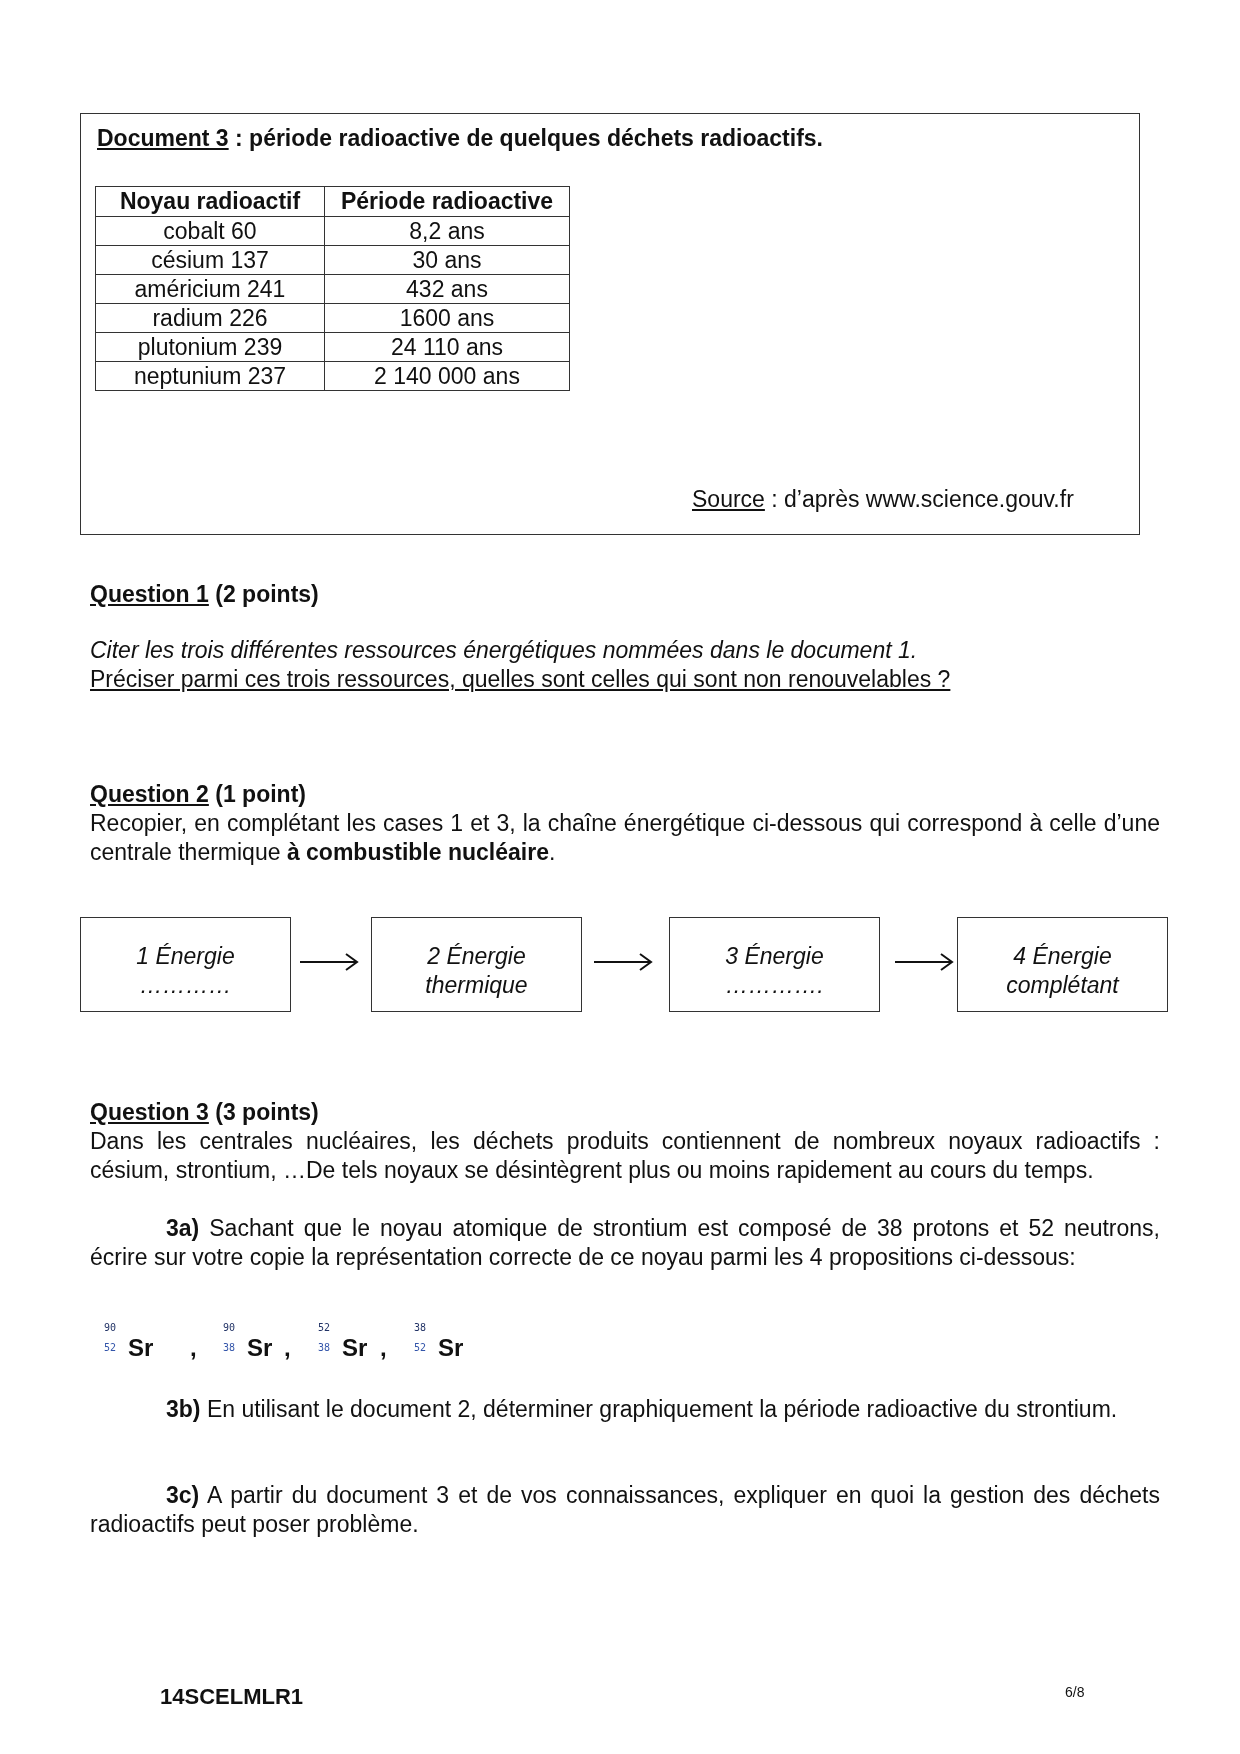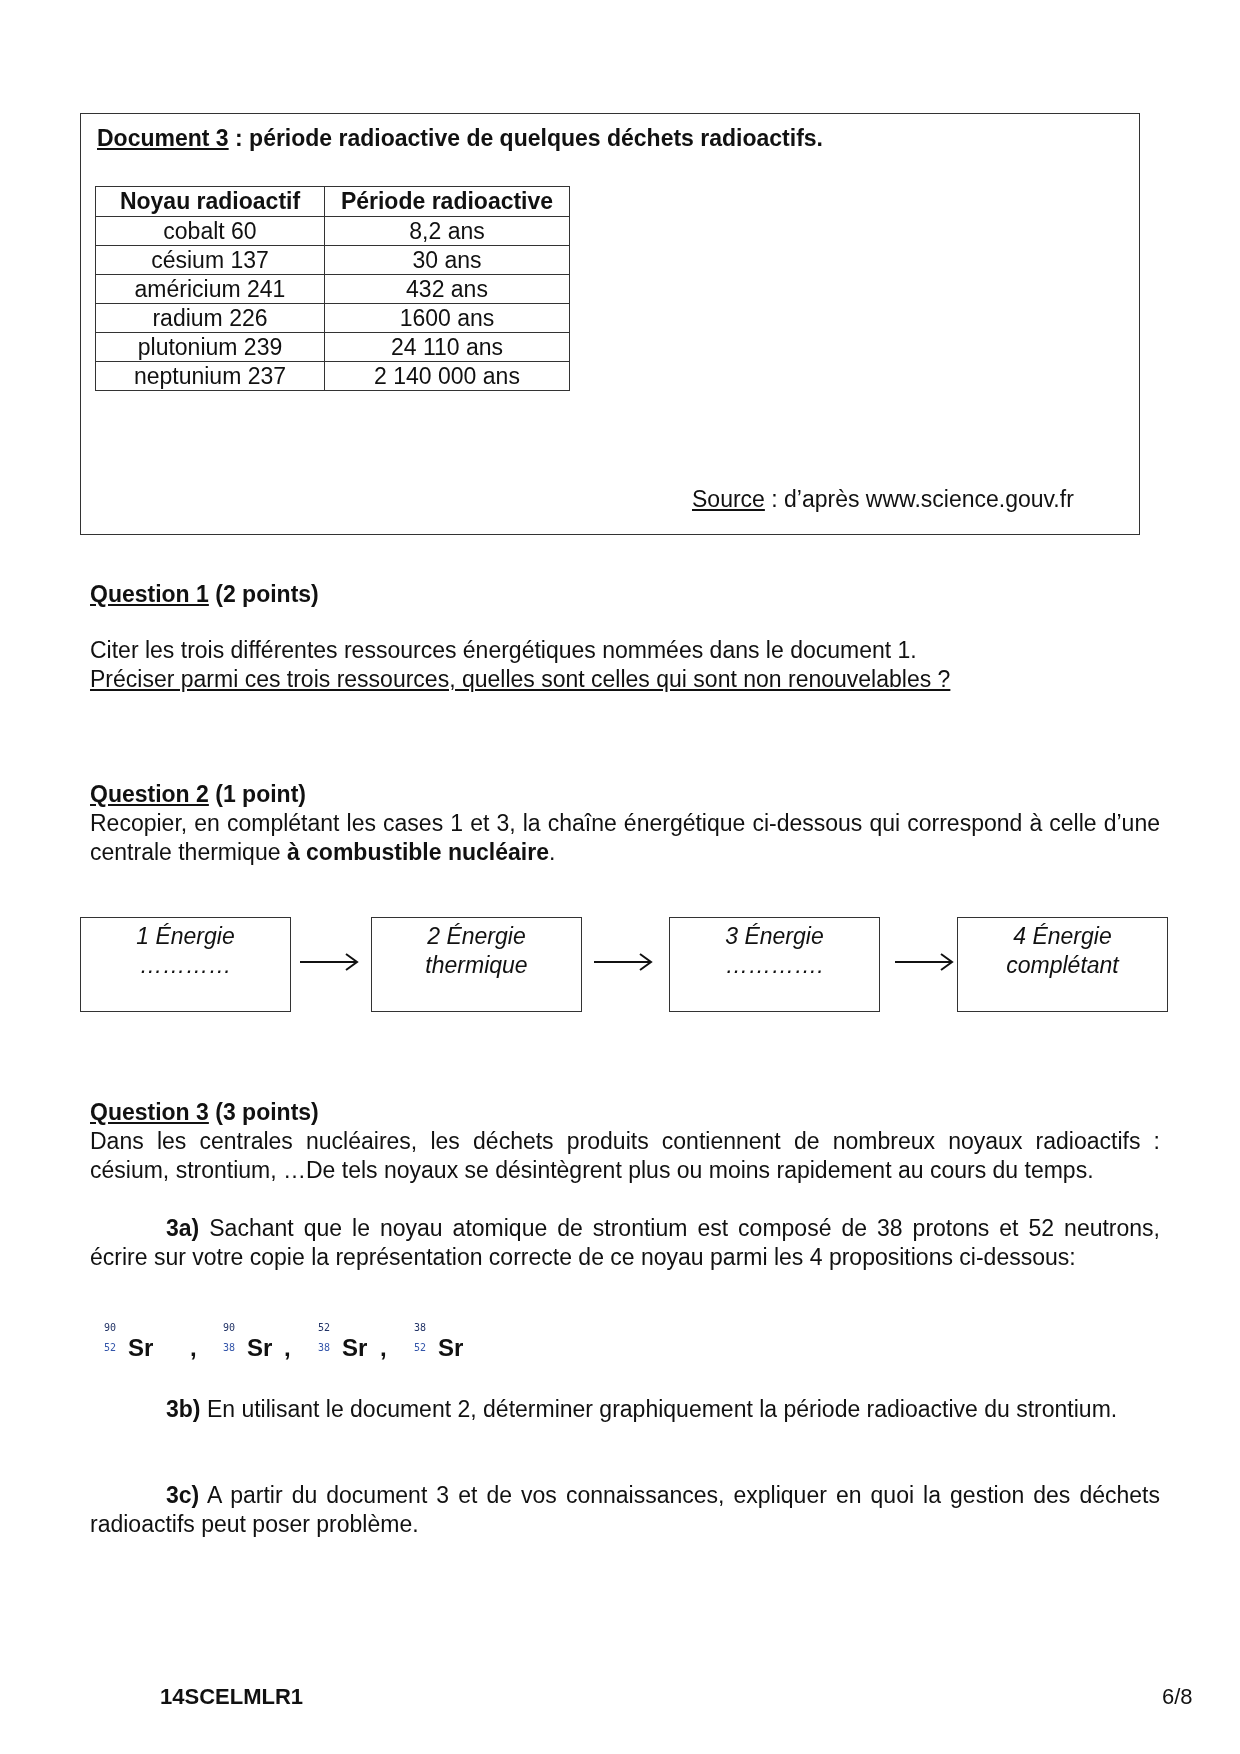--- a/index.html
+++ b/index.html
@@ -20,33 +20,33 @@
   #doc3-table .c1 { width: 220px; margin-top: 36px; }
   #doc3-table .c2 { width: 236px; }
   #source { left: 692px; top: 486px; font-size: 23px; }
 
   .p { left: 90px; width: 1070px; font-size: 23px; line-height: 29px; }
   .justify { text-align: justify; }
   .indent { text-indent: 76px; }
 
   
   .ebox { border: 1.5px solid #333; box-sizing: border-box; width: 211px; height: 95px; top: 917px;
-          text-align: center; font-style: italic; font-size: 23px; line-height: 29px; padding-top: 4px; }
+          text-align: center; font-style: italic; font-size: 23px; line-height: 29px; padding-top: 24px; }
   .arrow { top: 950px; width: 62px; height: 24px; }
 
   
   .iso { top: 1322px; height: 46px; }
   .iso .A, .iso .Z { position: absolute; left: 0; font-family: "DejaVu Sans Mono", monospace; font-size: 10px; }
   .iso .A { top: 0; color: #223366; }
   .iso .Z { top: 20px; color: #3355aa; }
   .iso .sym { position: absolute; left: 24px; top: 12px; font-weight: bold; font-size: 24px; }
   .comma { top: 1334px; font-weight: bold; font-size: 24px; }
 
   #footer-code { left: 160px; top: 1684px; font-weight: bold; font-size: 22px; }
-  #footer-page { left: 1162px; top: 1684px; font-size: 22px; }
+  #footer-page { left: 1065px; top: 1684px; font-size: 14px; }
 </style>
 </head>
 <body>
 
 <div id="doc3" class="abs"></div>
 <div id="doc3-title" class="abs"><span class="u">Document 3</span><span> : période radioactive de quelques déchets radioactifs.</span></div>
 
 <table id="doc3-table" class="abs">
   <tbody>
       <tr>
@@ -76,21 +76,21 @@
   <tr>
         <td>neptunium 237</td>
         <td>2 140 000 ans</td>
       </tr>
 </tbody>
   </table>
 
 <div id="source" class="abs"><span class="u">Source</span><span> : d’après www.science.gouv.fr</span></div>
 
 <div class="abs p" style="top:580px;"><span class="b u">Question 1</span><span class="b"> (2 points)</span></div>
-<div class="abs p" style="top:636px;">Citer les trois différentes ressources énergétiques nommées dans le document 1.</div>
+<div class="abs p" style="top:636px;font-style:italic;">Citer les trois différentes ressources énergétiques nommées dans le document 1.</div>
 <div class="abs p" style="top:665px;text-decoration:underline;">Préciser parmi ces trois ressources, quelles sont celles qui sont non renouvelables ?</div>
 
 <div class="abs p" style="top:780px;"><span class="b u">Question 2</span><span class="b"> (1 point)</span></div>
 <div class="abs p justify" style="top:809px; width:1070px;"><span>Recopier, en complétant les cases 1 et 3, la chaîne énergétique ci-dessous qui correspond à celle d’une centrale thermique </span><b>à combustible nucléaire</b><span>.</span></div>
 
 <div class="abs ebox" style="left:80px;">
     <div>1 Énergie</div>
     <div>…………</div>
   </div>
 <svg class="abs arrow" style="left:298px;" viewBox="0 0 62 24">

